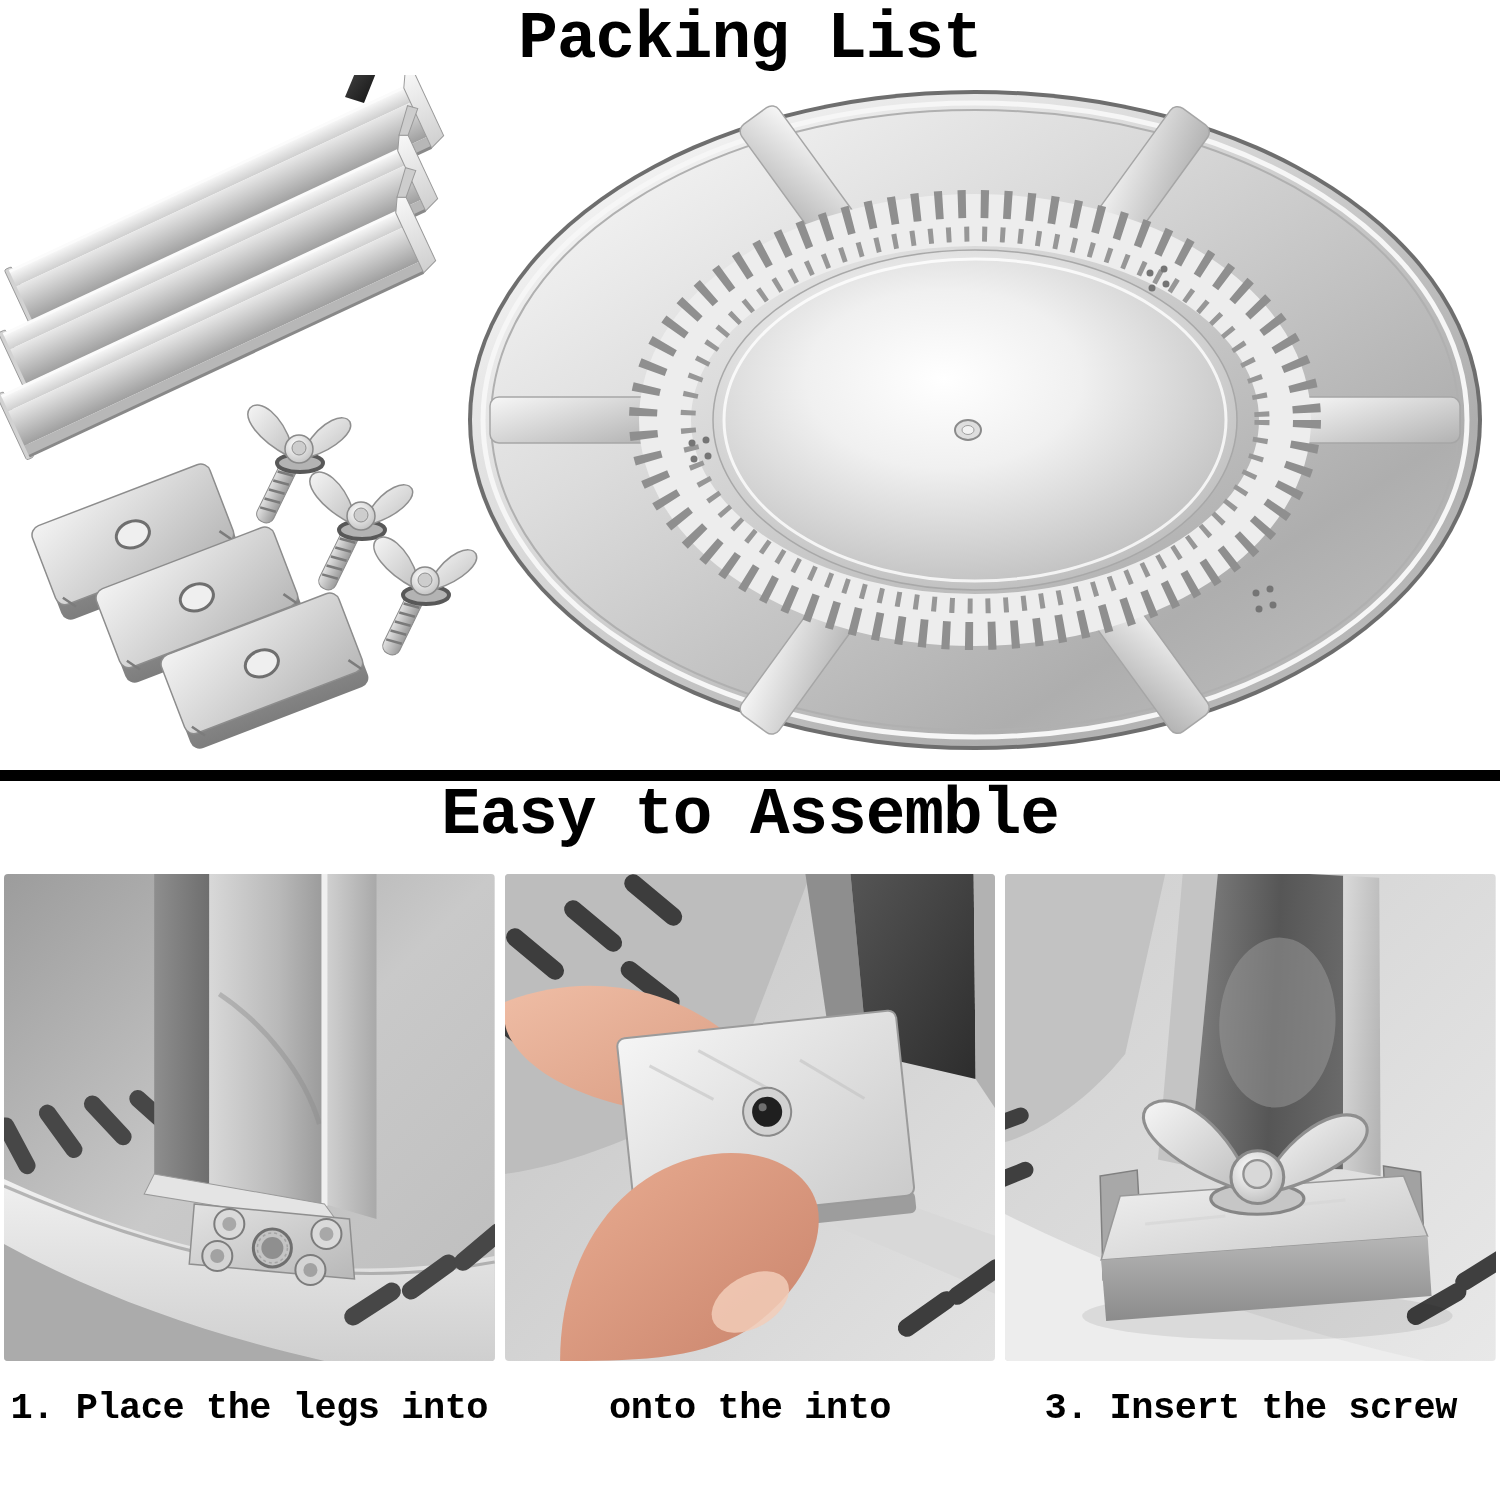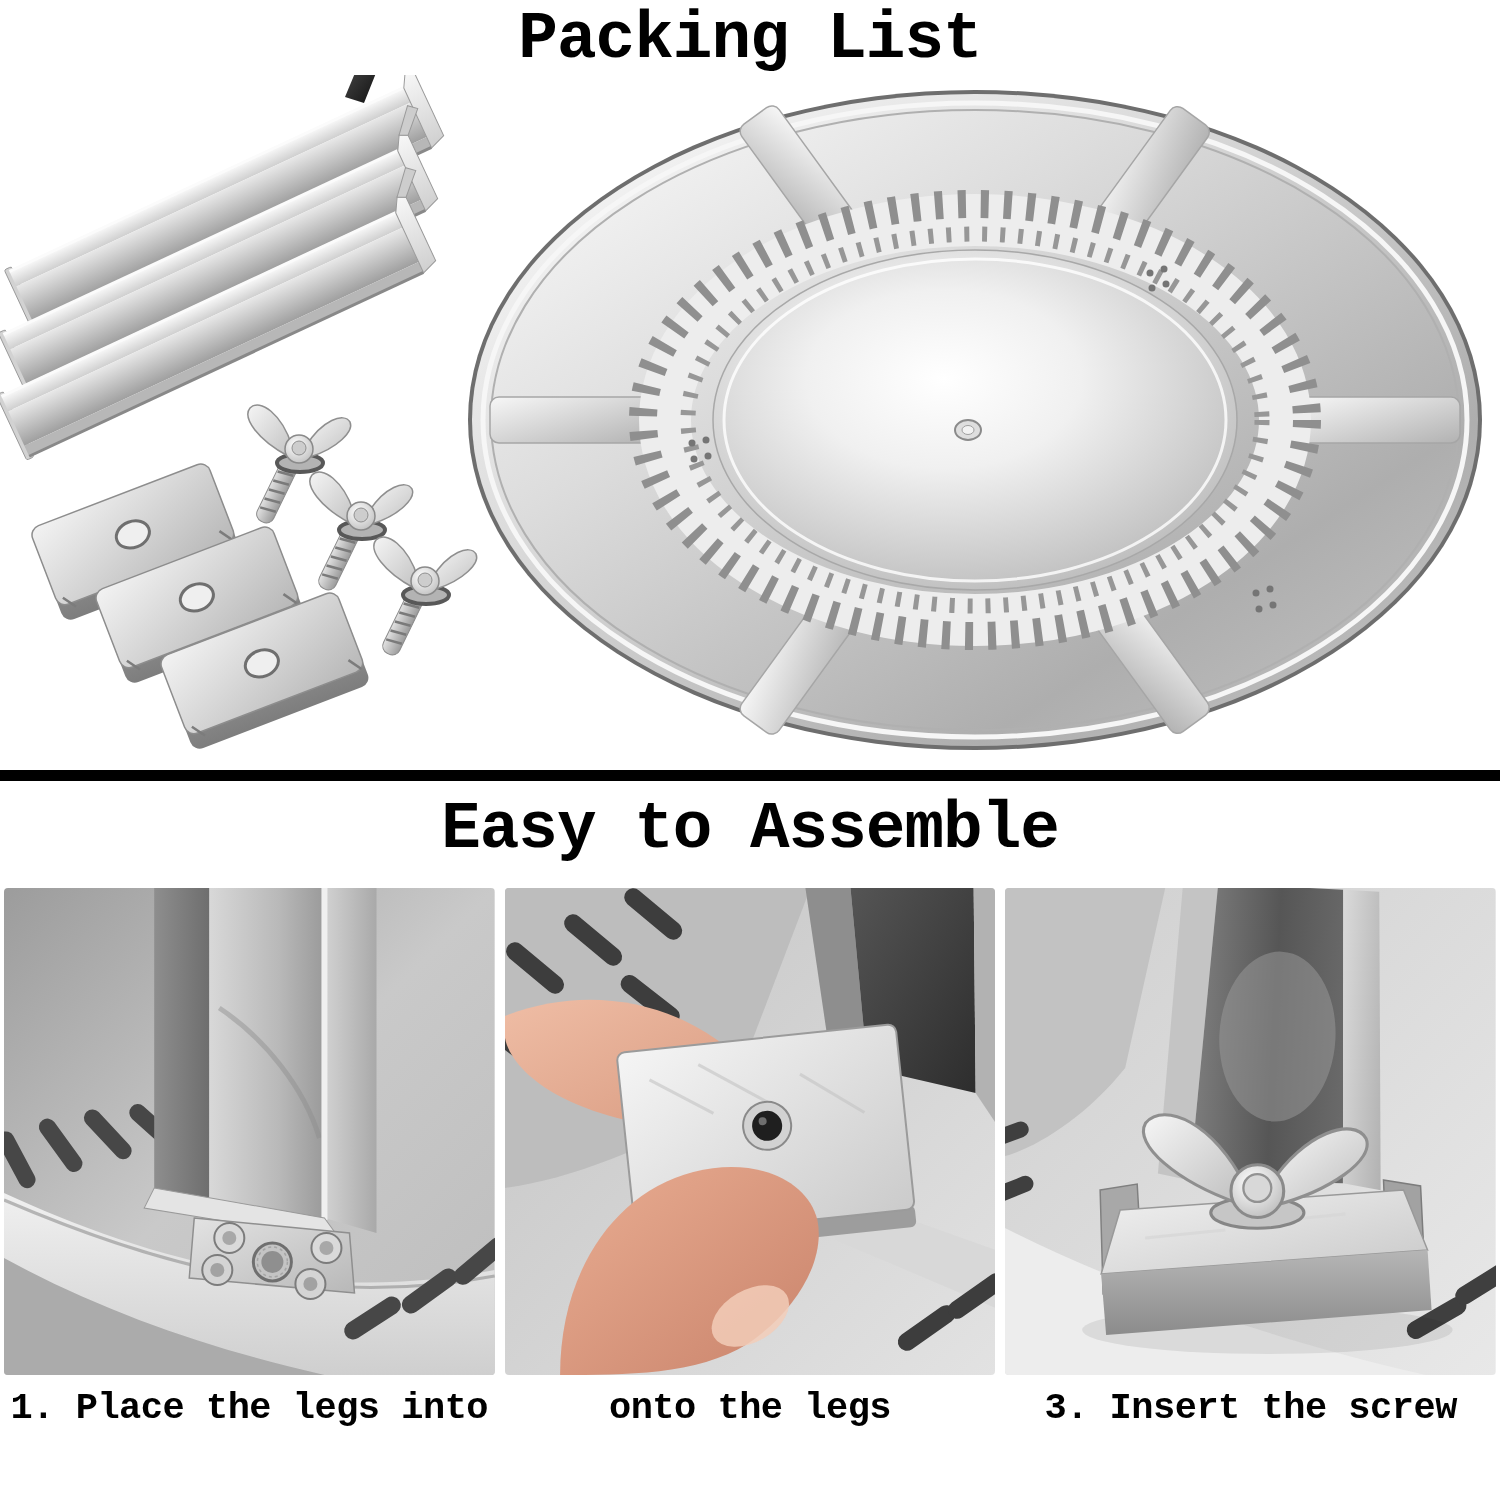--- a/index.html
+++ b/index.html
@@ -4,25 +4,25 @@
 <style>
   html,body{margin:0;padding:0;background:#fff;}
   body{font-family:"Liberation Sans",sans-serif;font-weight:700;color:#000;}
   .page{width:1500px;height:1485px;position:relative;background:#fff;overflow:hidden;font-family:Liberation Mono, monospace;}
   h1,h2{margin:0;font-weight:700;}
   .big-title{font-size:66px;line-height:70px;text-align:center;padding-top:5px;letter-spacing:-1px;}
   .packing-visual{position:relative;height:695px;}
   .hw-svg{position:absolute;left:0;top:0;}
   .disc-svg{position:absolute;left:450px;top:10px;}
   .divider{width:100%;height:11px;background:#000;}
-  .assembly-title{font-size:66px;line-height:70px;text-align:center;padding-top:14px;letter-spacing:-1px;}
+  .assembly-title{font-size:66px;line-height:70px;text-align:center;letter-spacing:-1px;}
   .steps{display:flex;gap:10px;padding:0 4px;margin-top:23px;}
   .step{margin:0;flex:1;display:flex;flex-direction:column;}
   .photo{width:100%;height:487px;display:block;border-radius:4px;}
-  figcaption{text-align:center;font-size:37px;line-height:46px;padding-top:10px;letter-spacing:-0.5px;}
+  figcaption{text-align:center;font-size:37px;line-height:46px;padding-top:24px;letter-spacing:-0.5px;}
 </style>
 </head>
 <body>
 
 <div class="page">
 
   <section>
     <h1 class="big-title">Packing List</h1>
 
     <div class="packing-visual">
@@ -317,21 +317,21 @@
             <path d="M150,180 l60,40 M200,170 l80,55 M300,190 l60,45" stroke="#c3c3c3" stroke-width="3" opacity="0.6" fill="none"></path>
             <circle cx="262" cy="238" r="24" fill="#d2d2d2" stroke="#8a8a8a" stroke-width="2"></circle>
             <circle cx="262" cy="238" r="15" fill="#1f1f1f"></circle>
             <circle cx="258" cy="233" r="4" fill="#6f6f6f"></circle>
           </g>
 
           <path d="M55,487 C55,385 108,305 188,284 C250,268 302,292 312,332 C320,372 292,422 242,456 C192,487 120,487 55,487 Z" fill="url(#p2-skin2)"></path>
           <ellipse cx="245" cy="428" rx="42" ry="26" transform="rotate(-30 245 428)" fill="#f2cdb8" opacity="0.85"></ellipse>
         </svg>
         <figcaption>
-          <div>onto the legs</div>
+          <div>onto the into</div>
         </figcaption>
       </figure>
 
       <figure class="step">
         <svg class="photo" viewBox="0 0 490 487" preserveAspectRatio="none">
           <defs>
             <linearGradient id="p3-bg" x1="0" y1="0" x2="1" y2="1">
               <stop offset="0" stop-color="#cfcfcf"></stop>
                 <stop offset="1" stop-color="#e8e8e8"></stop>
             </linearGradient>

